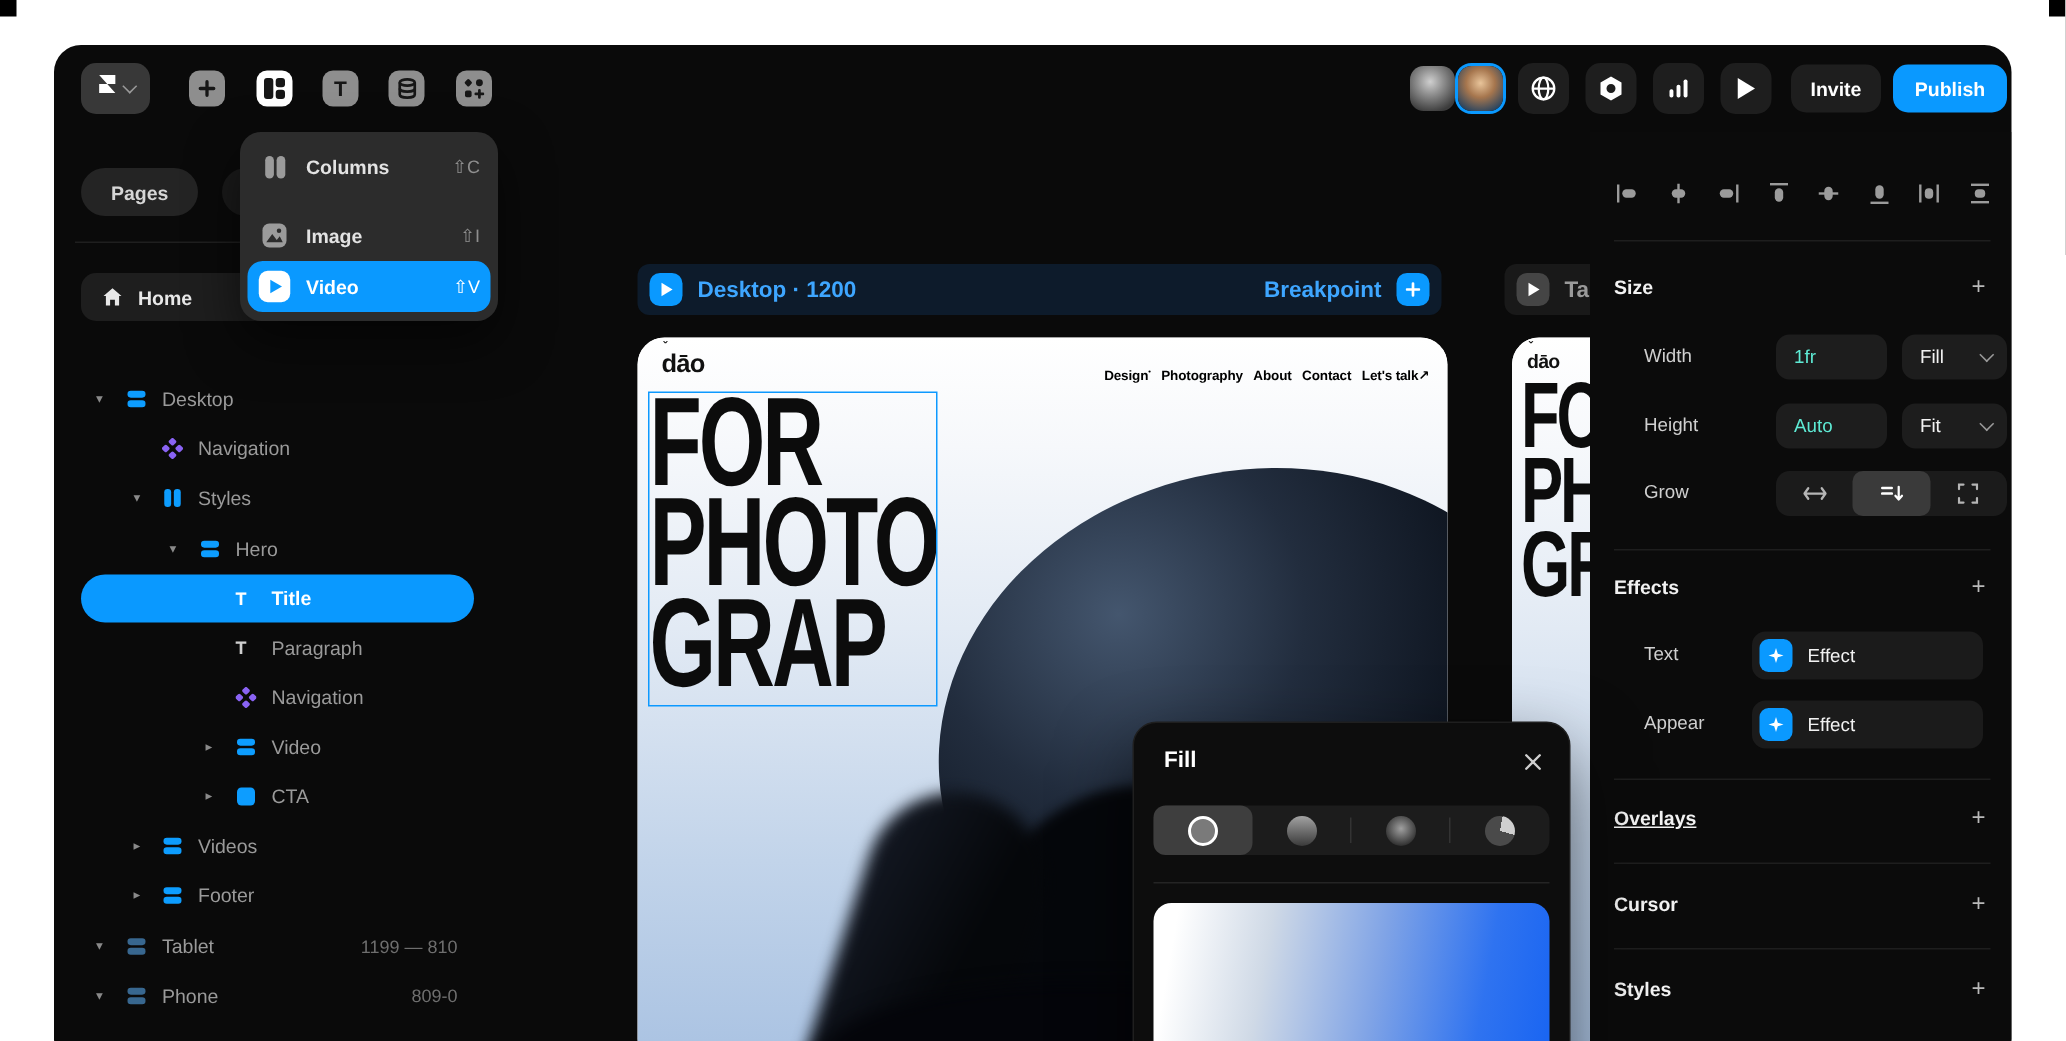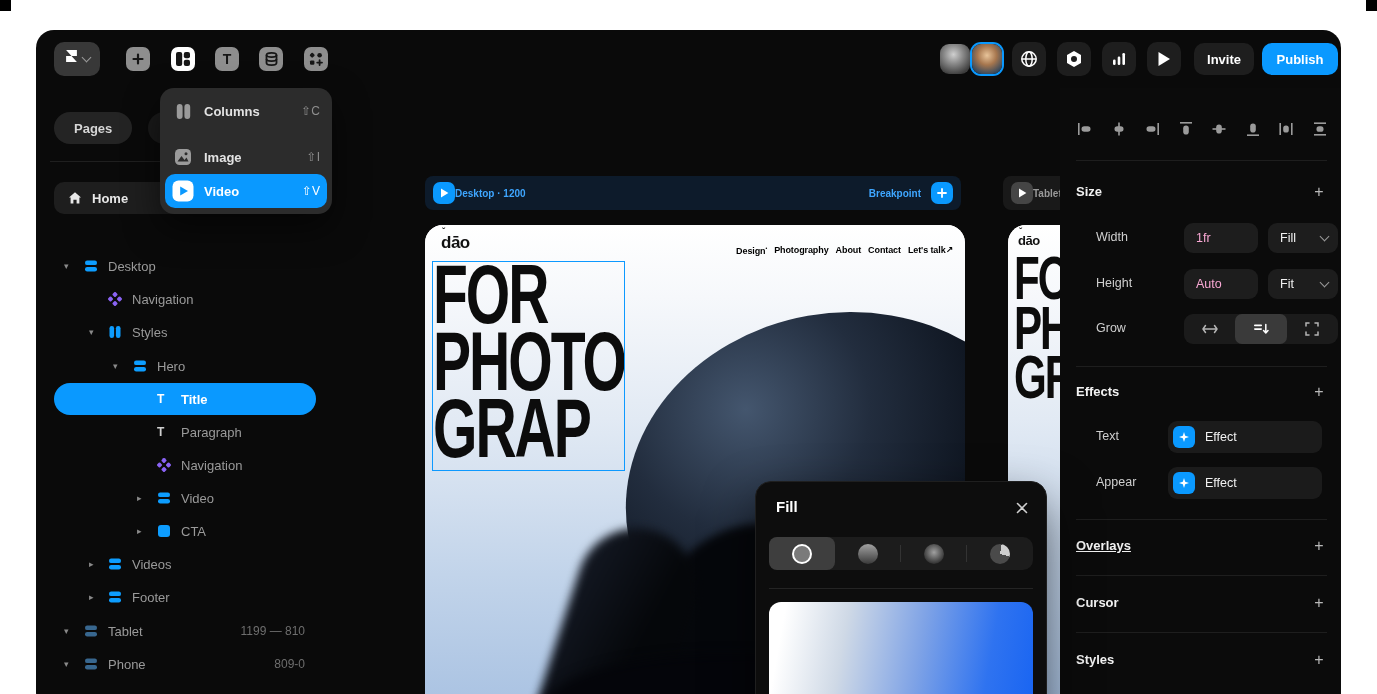--- a/index.html
+++ b/index.html
@@ -39,39 +39,39 @@
   .mi .mshort{margin-left:auto;font-size:12px;color:#8f8f8f;}
   .mi.selected{background:#0a99ff;border-radius:10px;margin:0 5px;padding:0 7px;}
   .mi.selected .mlabel,.mi.selected .mshort{color:#fff;}
   .micon{width:22px;height:22px;display:flex;align-items:center;justify-content:center;}
 
   
   .bp-bar{position:absolute;top:146px;height:34px;border-radius:8px;display:flex;align-items:center;}
   .bp-desktop{left:389px;width:536px;background:#0d1b2b;}
   .bp-tablet{left:967px;width:120px;background:#191919;}
   .playsq{width:22px;height:22px;border-radius:7px;display:flex;align-items:center;justify-content:center;margin-left:8px;}
-  .bp-label{font-size:10px;font-weight:600;color:#3ea6ff;}
+  .bp-label{margin-left:10px;font-size:15px;font-weight:600;color:#3ea6ff;}
   .frame{position:absolute;top:195px;background:#fff;border-radius:18px;overflow:hidden;}
   .sky{position:absolute;inset:0;background:linear-gradient(180deg,#ffffff 0%,#f6f8fb 15%,#e2eaf4 40%,#c2d4ea 72%,#a9c2e2 100%);}
   .site-logo{position:absolute;font-weight:700;color:#111;letter-spacing:-.5px;}
   .site-logo .caron{position:absolute;left:1px;top:-7px;font-size:9px;font-weight:700;}
   .site-nav{position:absolute;display:flex;gap:7px;font-size:9px;font-weight:700;color:#000;letter-spacing:-.1px;}
   .site-nav sup{font-size:5px;}
   .hero-title{position:absolute;transform-origin:left top;transform:scaleX(.68);font-weight:900;color:#0c0c0c;letter-spacing:-3px;line-height:.8;}
   .hero-title div{display:block;}
   .blob{position:absolute;}
   .sel-outline{position:absolute;border:1.5px solid #0d99ff;z-index:5;}
 
   
   #panel{position:absolute;left:1024px;top:58px;width:281px;height:622px;background:#0b0b0b;z-index:20;}
   .p-div{position:absolute;left:16px;right:14px;height:1px;background:#1e1e1e;}
   .p-head{position:absolute;left:16px;font-size:13px;font-weight:700;color:#f2f2f2;}
   .p-plus{position:absolute;right:14px;width:16px;text-align:center;color:#b9b9b9;font-size:16px;font-weight:400;}
   .p-label{position:absolute;left:36px;font-size:12.5px;color:#cfcfcf;}
-  .p-input{position:absolute;left:124px;width:74px;height:30px;background:#1d1d1d;border-radius:9px;color:#f9a8d4;font-size:12.5px;display:flex;align-items:center;padding-left:12px;box-sizing:border-box;}
+  .p-input{position:absolute;left:124px;width:74px;height:30px;background:#1d1d1d;border-radius:9px;color:#5eead4;font-size:12.5px;display:flex;align-items:center;padding-left:12px;box-sizing:border-box;}
   .p-select{position:absolute;left:208px;width:70px;height:30px;background:#1d1d1d;border-radius:9px;color:#f2f2f2;font-size:12.5px;display:flex;align-items:center;justify-content:space-between;padding:0 10px 0 12px;box-sizing:border-box;}
   .seg{position:absolute;left:124px;width:154px;height:30px;background:#1b1b1b;border-radius:9px;display:flex;}
   .seg>div{flex:1;display:flex;align-items:center;justify-content:center;border-radius:7px;}
   .seg>.on{background:#3a3a3a;}
   .eff-btn{position:absolute;left:108px;width:154px;height:32px;background:#1b1b1b;border-radius:9px;display:flex;align-items:center;}
   .eff-ic{width:22px;height:22px;border-radius:6px;background:#0a99ff;margin-left:5px;display:flex;align-items:center;justify-content:center;}
   .eff-txt{margin-left:10px;font-size:12.5px;color:#f2f2f2;}
   .alignrow{position:absolute;left:16px;right:12px;top:32px;display:flex;justify-content:space-between;align-items:center;}
 
   

